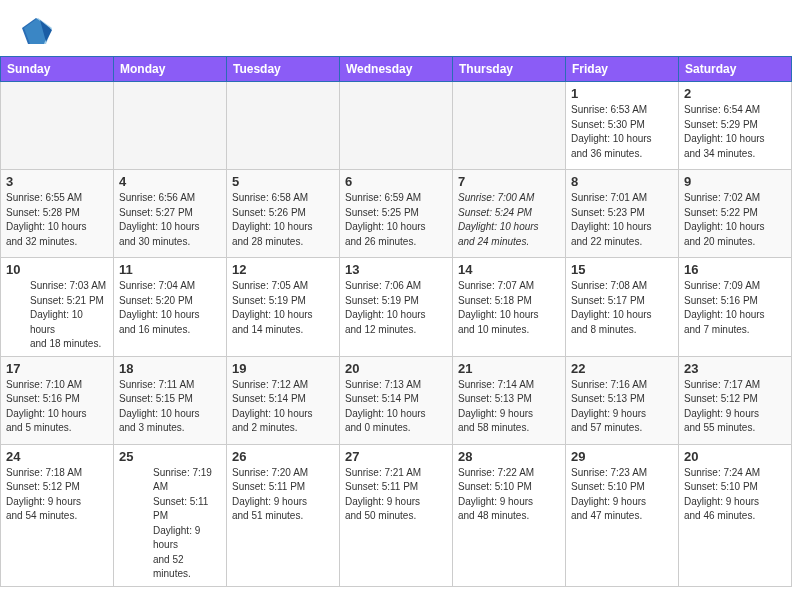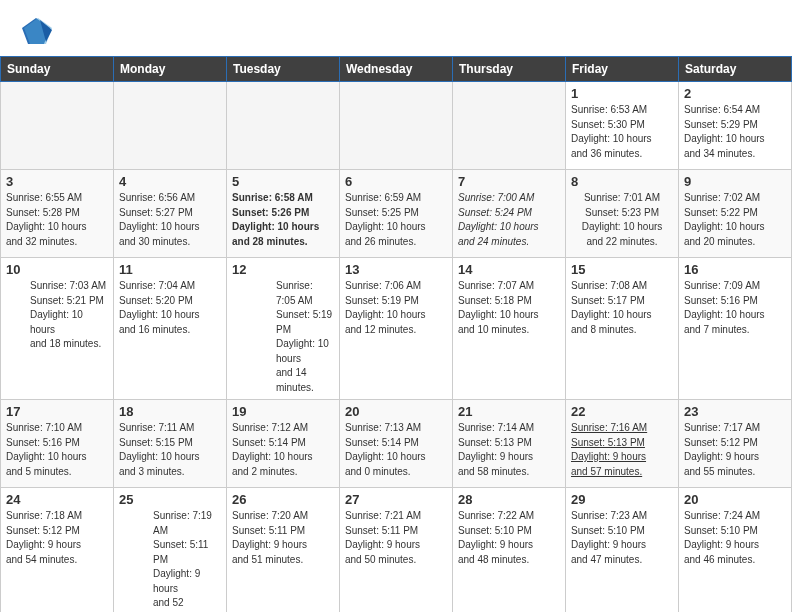--- a/index.html
+++ b/index.html
@@ -58,21 +58,21 @@
     .location {
       font-size: 14px;
       color: #333;
     }
     .calendar {
       width: 100%;
       border-collapse: collapse;
       table-layout: fixed;
     }
     .calendar th {
-      background: #404040;
+      background: #8b5cf6;
       color: #fff;
       font-size: 12px;
       font-weight: bold;
       padding: 5px 6px;
       text-align: left;
       border: 1px solid #2a6db5;
     }
     .calendar td {
       vertical-align: top;
       border: 1px solid #ccc;
@@ -166,42 +166,42 @@
           </td>
           <td>
             <span class="day-num">4</span>
             <div class="day-info" style="white-space: pre-line;">Sunrise: 6:56 AM
 Sunset: 5:27 PM
 Daylight: 10 hours
 and 30 minutes.</div>
           </td>
           <td>
             <span class="day-num">5</span>
-            <div class="day-info" style="white-space: pre-line; font-weight: bold;">Sunrise: 6:58 AM
+            <div class="day-info" style="white-space: pre-line;">Sunrise: 6:58 AM
 Sunset: 5:26 PM
 Daylight: 10 hours
 and 28 minutes.</div>
           </td>
           <td>
             <span class="day-num">6</span>
             <div class="day-info" style="white-space: pre-line;">Sunrise: 6:59 AM
 Sunset: 5:25 PM
 Daylight: 10 hours
 and 26 minutes.</div>
           </td>
           <td>
             <span class="day-num">7</span>
             <div class="day-info" style="white-space: pre-line; font-style: italic;">Sunrise: 7:00 AM
 Sunset: 5:24 PM
 Daylight: 10 hours
 and 24 minutes.</div>
           </td>
           <td>
             <span class="day-num">8</span>
-            <div class="day-info" style="white-space: pre-line; text-align: center;">Sunrise: 7:01 AM
+            <div class="day-info" style="white-space: pre-line;">Sunrise: 7:01 AM
 Sunset: 5:23 PM
 Daylight: 10 hours
 and 22 minutes.</div>
           </td>
           <td>
             <span class="day-num">9</span>
             <div class="day-info" style="white-space: pre-line;">Sunrise: 7:02 AM
 Sunset: 5:22 PM
 Daylight: 10 hours
 and 20 minutes.</div>
@@ -217,21 +217,21 @@
           </td>
           <td>
             <span class="day-num">11</span>
             <div class="day-info" style="white-space: pre-line;">Sunrise: 7:04 AM
 Sunset: 5:20 PM
 Daylight: 10 hours
 and 16 minutes.</div>
           </td>
           <td>
             <span class="day-num">12</span>
-            <div class="day-info" style="white-space: pre-line; margin-left: 44px;">Sunrise: 7:05 AM
+            <div class="day-info" style="white-space: pre-line;">Sunrise: 7:05 AM
 Sunset: 5:19 PM
 Daylight: 10 hours
 and 14 minutes.</div>
           </td>
           <td>
             <span class="day-num">13</span>
             <div class="day-info" style="white-space: pre-line;">Sunrise: 7:06 AM
 Sunset: 5:19 PM
 Daylight: 10 hours
 and 12 minutes.</div>
@@ -289,21 +289,21 @@
           </td>
           <td>
             <span class="day-num">21</span>
             <div class="day-info" style="white-space: pre-line;">Sunrise: 7:14 AM
 Sunset: 5:13 PM
 Daylight: 9 hours
 and 58 minutes.</div>
           </td>
           <td>
             <span class="day-num">22</span>
-            <div class="day-info" style="white-space: pre-line; text-decoration: underline;">Sunrise: 7:16 AM
+            <div class="day-info" style="white-space: pre-line;">Sunrise: 7:16 AM
 Sunset: 5:13 PM
 Daylight: 9 hours
 and 57 minutes.</div>
           </td>
           <td>
             <span class="day-num">23</span>
             <div class="day-info" style="white-space: pre-line;">Sunrise: 7:17 AM
 Sunset: 5:12 PM
 Daylight: 9 hours
 and 55 minutes.</div>

